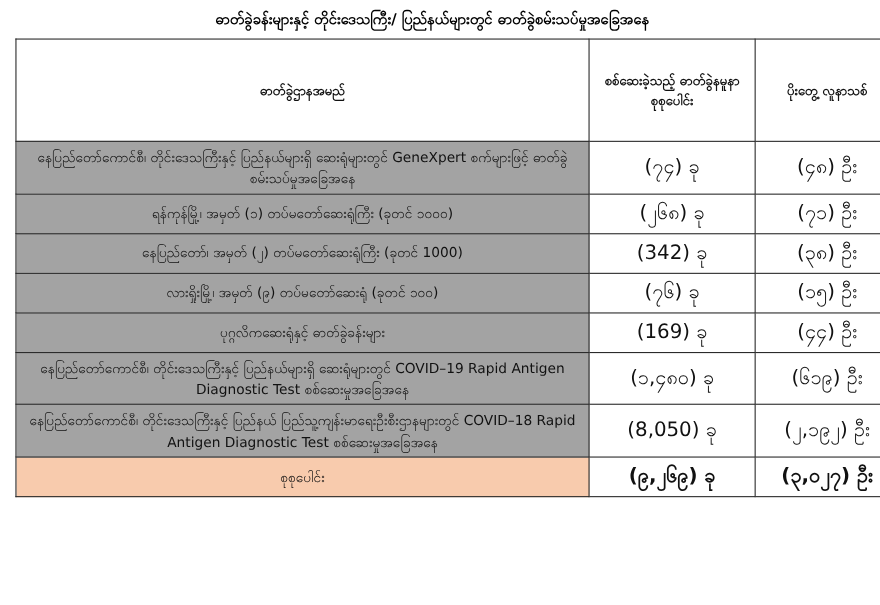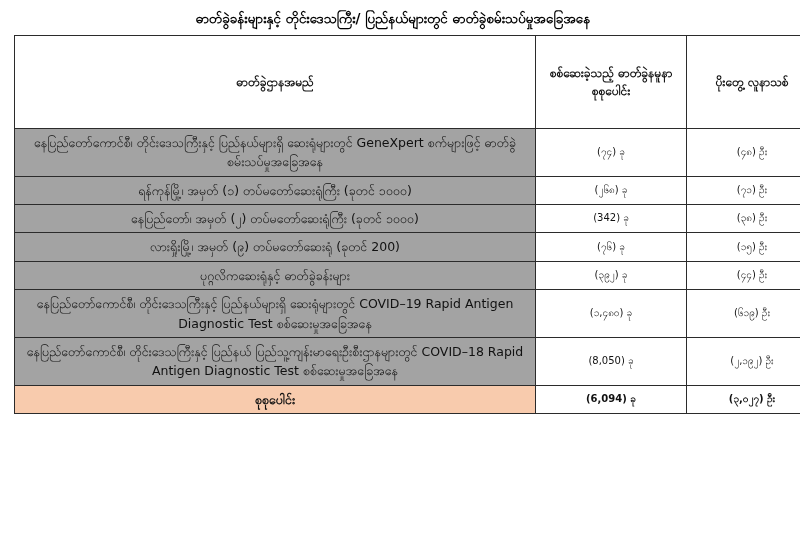--- a/index.html
+++ b/index.html
@@ -59,26 +59,26 @@
 
   tbody td.label {
     background: #a3a3a3;
     text-align: center;
     line-height: 1.55;
     font-size: 12.5px;
   }
   tbody td.num {
     background: #ffffff;
     text-align: center;
-    font-size: 10px;
+    font-size: 18px;
     white-space: nowrap;
   }
   tr.total td.label {
     background: #f8cbad;
-    font-weight: bold;
+    font-weight: normal;
     text-align: center;
   }
   tr.total td.num {
     background: #ffffff;
     font-weight: bold;
   }
 </style>
 </head>
 <body>
 
@@ -101,45 +101,45 @@
         <td class="label">နေပြည်တော်ကောင်စီ၊ တိုင်းဒေသကြီးနှင့် ပြည်နယ်များရှိ ဆေးရုံများတွင် GeneXpert စက်များဖြင့် ဓာတ်ခွဲစမ်းသပ်မှုအခြေအနေ</td>
         <td class="num">(၇၄) ခု</td>
         <td class="num">(၄၈) ဦး</td>
       </tr>
       <tr>
         <td class="label">ရန်ကုန်မြို့၊ အမှတ် (၁) တပ်မတော်ဆေးရုံကြီး (ခုတင် ၁၀၀၀)</td>
         <td class="num">(၂၆၈) ခု</td>
         <td class="num">(၇၁) ဦး</td>
       </tr>
       <tr>
-        <td class="label">နေပြည်တော်၊ အမှတ် (၂) တပ်မတော်ဆေးရုံကြီး (ခုတင် ၁၀၀၀)</td>
+        <td class="label">နေပြည်တော်၊ အမှတ် (၂) တပ်မတော်ဆေးရုံကြီး (ခုတင် 1000)</td>
         <td class="num">(342) ခု</td>
         <td class="num">(၃၈) ဦး</td>
       </tr>
       <tr>
-        <td class="label">လားရှိုးမြို့၊ အမှတ် (၉) တပ်မတော်ဆေးရုံ (ခုတင် 200)</td>
+        <td class="label">လားရှိုးမြို့၊ အမှတ် (၉) တပ်မတော်ဆေးရုံ (ခုတင် ၁၀၀)</td>
         <td class="num">(၇၆) ခု</td>
         <td class="num">(၁၅) ဦး</td>
       </tr>
       <tr>
         <td class="label">ပုဂ္ဂလိကဆေးရုံနှင့် ဓာတ်ခွဲခန်းများ</td>
-        <td class="num">(၃၉၂) ခု</td>
+        <td class="num">(169) ခု</td>
         <td class="num">(၄၄) ဦး</td>
       </tr>
       <tr>
         <td class="label">နေပြည်တော်ကောင်စီ၊ တိုင်းဒေသကြီးနှင့် ပြည်နယ်များရှိ ဆေးရုံများတွင် COVID–19 Rapid Antigen Diagnostic Test စစ်ဆေးမှုအခြေအနေ</td>
         <td class="num">(၁,၄၈၀) ခု</td>
         <td class="num">(၆၁၉) ဦး</td>
       </tr>
       <tr>
         <td class="label">နေပြည်တော်ကောင်စီ၊ တိုင်းဒေသကြီးနှင့် ပြည်နယ် ပြည်သူ့ကျန်းမာရေးဦးစီးဌာနများတွင်  COVID–18 Rapid Antigen Diagnostic Test စစ်ဆေးမှုအခြေအနေ</td>
         <td class="num">(8,050) ခု</td>
         <td class="num">(၂,၁၉၂) ဦး</td>
       </tr>
       <tr class="total">
         <td class="label">စုစုပေါင်း</td>
-        <td class="num">(6,094) ခု</td>
+        <td class="num">(၉,၂၆၉) ခု</td>
         <td class="num">(၃,၀၂၇) ဦး</td>
       </tr>
     </tbody>
   </table>
 
 </div>
 
 </body></html>

